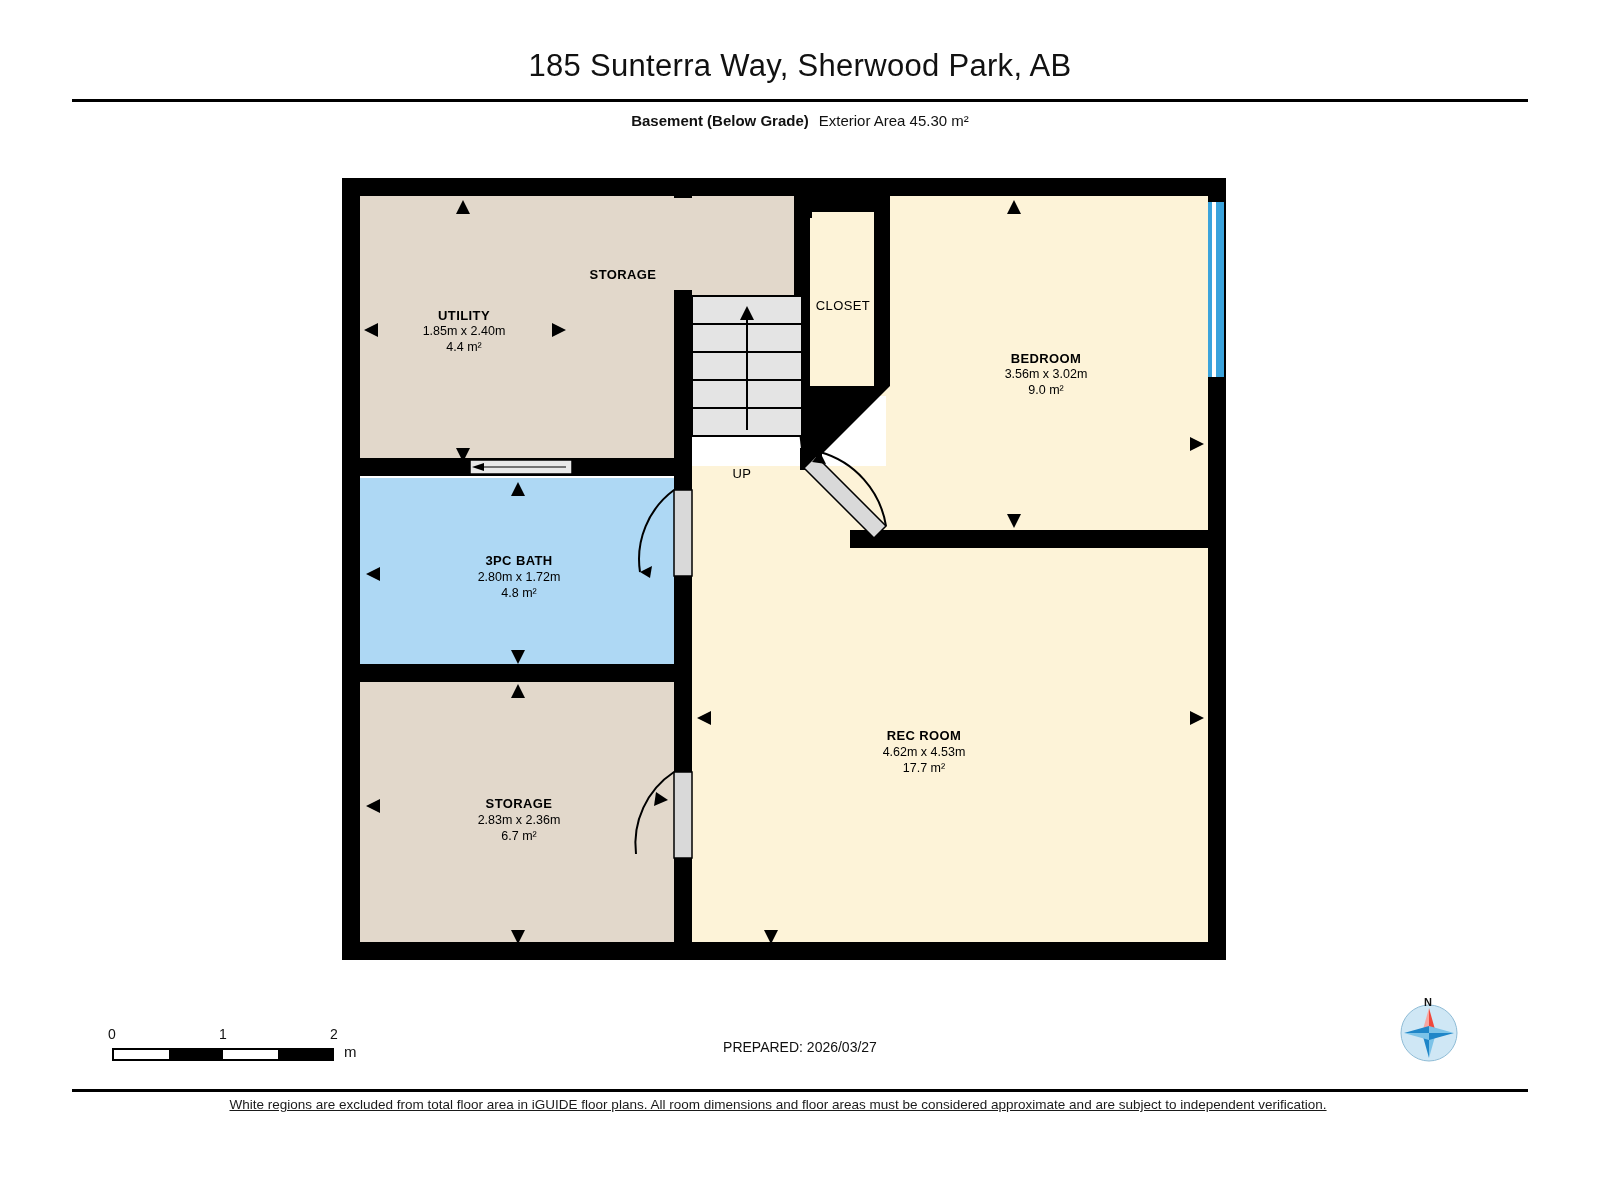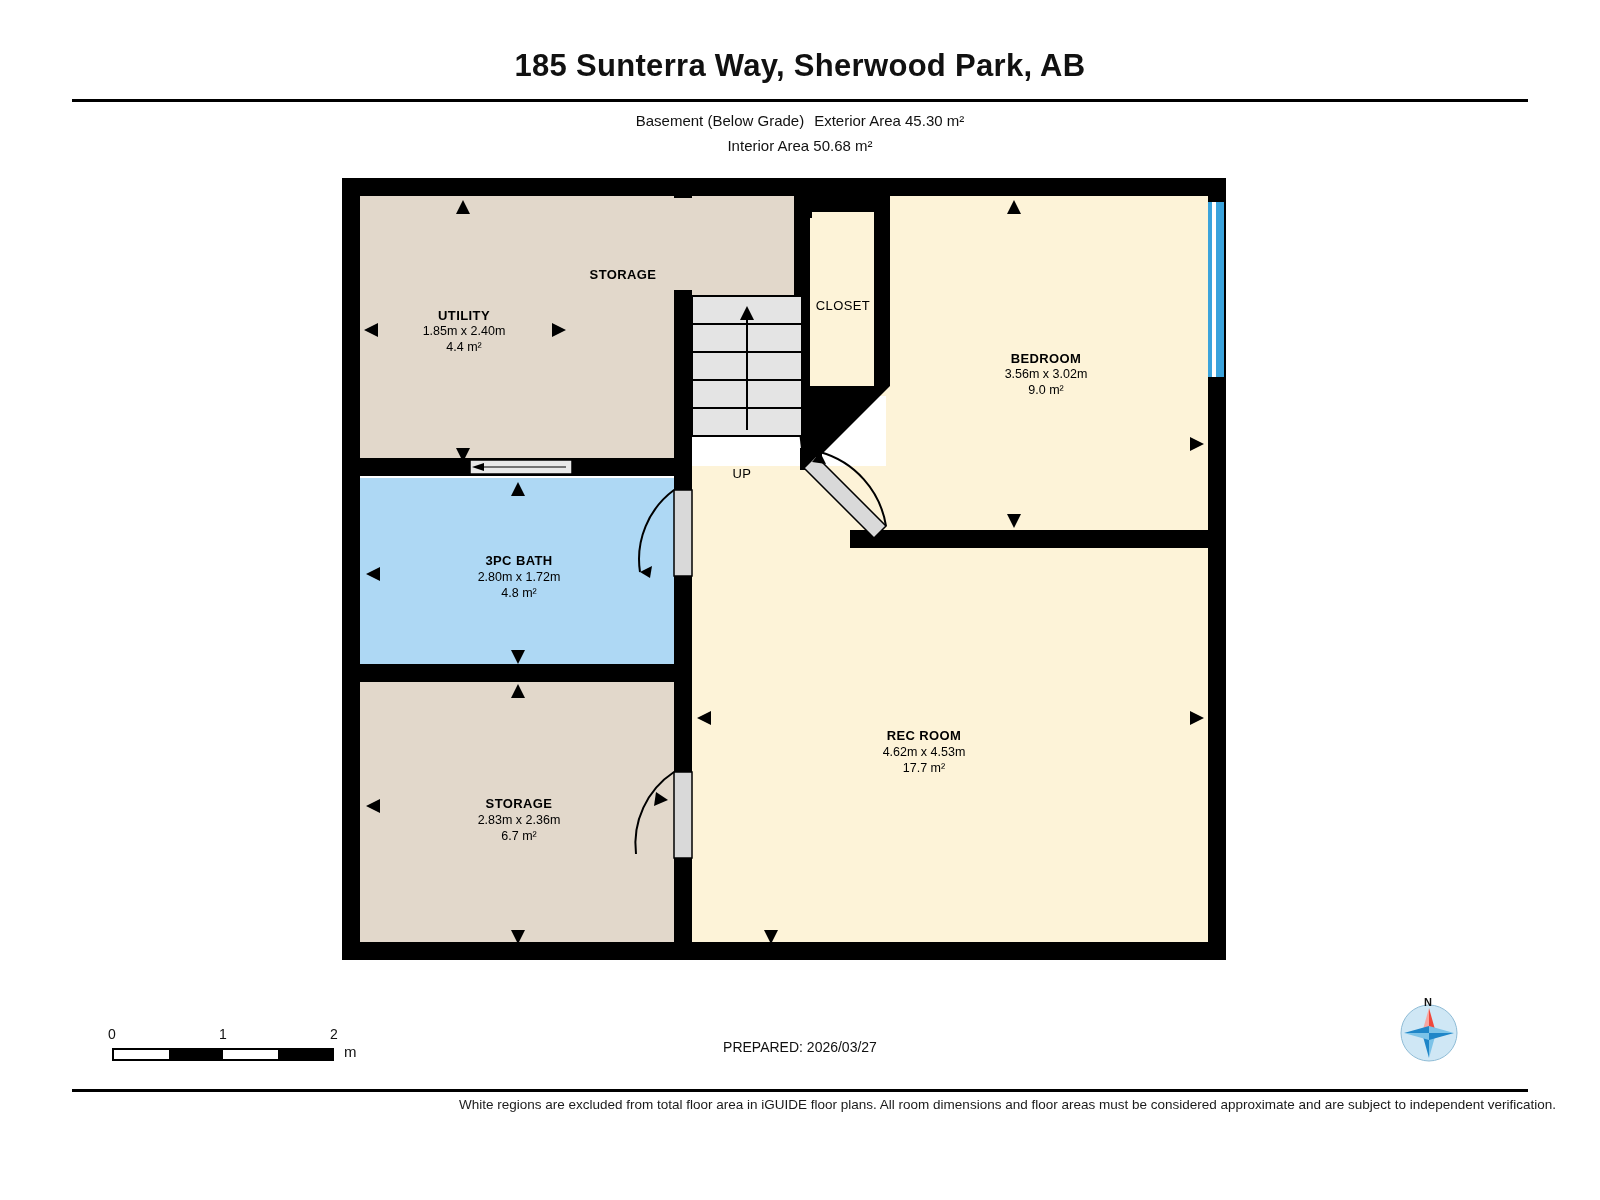--- a/index.html
+++ b/index.html
@@ -17,21 +17,21 @@
   }
 
   
   #page-title {
     position: absolute;
     top: 48px;
     left: 0;
     width: 1600px;
     text-align: center;
     font-size: 31px;
-    font-weight: bold;
+    font-weight: normal;
     letter-spacing: 0.3px;
   }
   #title-rule {
     position: absolute;
     top: 99px;
     left: 72px;
     width: 1456px;
     height: 3px;
     background: #000000;
   }
@@ -41,21 +41,21 @@
     top: 108px;
     left: 0;
     width: 1600px;
     text-align: center;
     font-size: 15px;
   }
   #area-block .row {
     line-height: 25px;
   }
   #area-block .lbl {
-    font-weight: normal;
+    font-weight: bold;
   }
   #area-block .spacer {
     display: inline-block;
     width: 10px;
   }
 
   
   #plan {
     position: absolute;
     left: 0;
@@ -136,43 +136,41 @@
     left: 72px;
     width: 1456px;
     height: 3px;
     background: #000000;
   }
   #disclaimer {
     position: absolute;
     top: 1097px;
     left: 0;
     width: 1556px;
-    text-align: right;
+    text-align: center;
     font-size: 13.5px;
     color: #1a1a1a;
+    text-decoration: underline;
   }
 
   
   .rm-name { font-size: 13px; font-weight: bold; letter-spacing: .4px; }
   .rm-dim  { font-size: 12.5px; }
   .rm-area { font-size: 12.5px; }
   .small-lbl { font-size: 13px; letter-spacing: .4px; }
 </style>
 </head>
 <body>
 
 <div id="page-title">185 Sunterra Way, Sherwood Park, AB</div>
 <div id="title-rule"></div>
 
 <div id="area-block">
   <div class="row">
     <span class="lbl">Basement (Below Grade)</span><span class="spacer"></span><span>Exterior Area 45.30 m²</span>
-  </div>
-  <div class="row">
-    <span>Interior Area 50.68 m²</span>
   </div>
 </div>
 
 <svg id="plan" viewBox="0 0 1600 1200" xmlns="http://www.w3.org/2000/svg">
 
   <rect x="352" y="188" width="330" height="278" fill="#e2d8cb"></rect>
 
   <rect x="682" y="188" width="120" height="110" fill="#e2d8cb"></rect>
 
   <rect x="682" y="296" width="120" height="170" fill="#ffffff"></rect>

